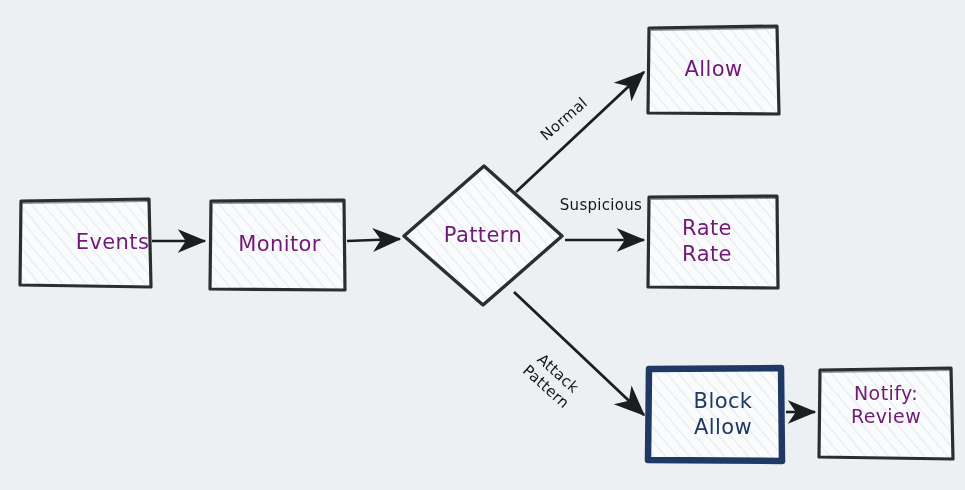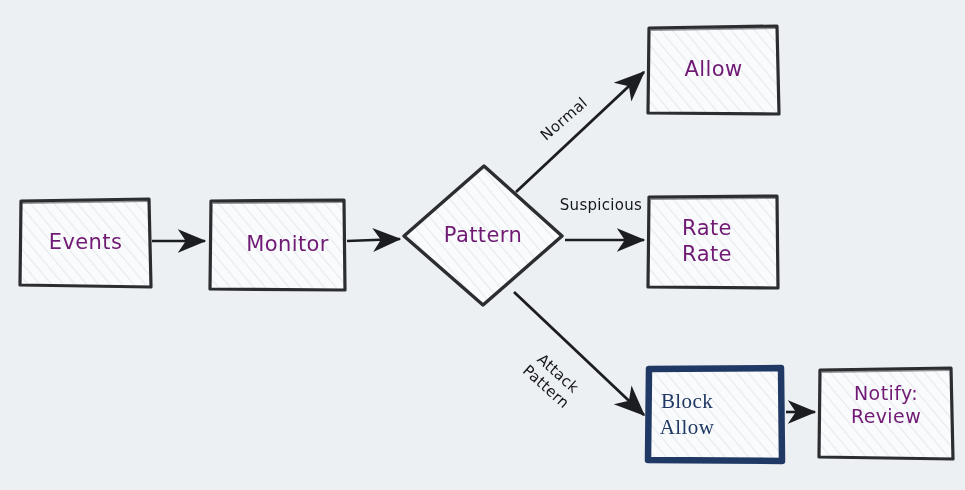--- a/index.html
+++ b/index.html
@@ -130,42 +130,42 @@
 
     <g>
       <line x1="514" y1="292" x2="644" y2="415" stroke="#1b1d20" stroke-width="2.8" marker-end="url(#ah)"></line>
     </g>
 
     <g>
       <line x1="786" y1="412" x2="815" y2="412" stroke="#1b1d20" stroke-width="2.6" marker-end="url(#ah)"></line>
     </g>
   </svg>
 
-  <div class="node-label" style="left:20px; top:199px; width:131px; height:88px;">
+  <div class="node-label" style="left:20px; top:199px; width:131px; height:88px;padding-left:27px;">
     <span>Events</span>
   </div>
 
-  <div class="node-label" style="left:220px; top:200px; width:135px; height:90px;">
+  <div class="node-label" style="left:212px; top:200px; width:135px; height:90px;">
     <span>Monitor</span>
   </div>
 
   <div class="node-label" style="left:404px; top:166px; width:158px; height:139px;">
     <span>Pattern</span>
   </div>
 
   <div class="node-label" style="left:648px; top:26px; width:131px; height:88px;">
     <span>Allow</span>
   </div>
 
   <div class="node-label" style="left:648px; top:196px; width:118px; height:92px;">
     <span>Rate</span>
     <span>Rate</span>
   </div>
 
-  <div class="node-label blocked" style="left:620px; top:368px; width:134px; height:93px;font-family:Liberation Serif, serif;">
+  <div class="node-label blocked" style="left:656px; top:368px; width:134px; height:93px;">
     <span>Block</span>
     <span>Allow</span>
   </div>
 
   <div class="node-label" style="left:819px; top:368px; width:134px; height:74px; font-size:19px;">
     <span>Notify:</span>
     <span>Review</span>
   </div>
 
   <div class="edge-label rot-up" style="left:529px; top:110px; width:70px;">Normal</div>

